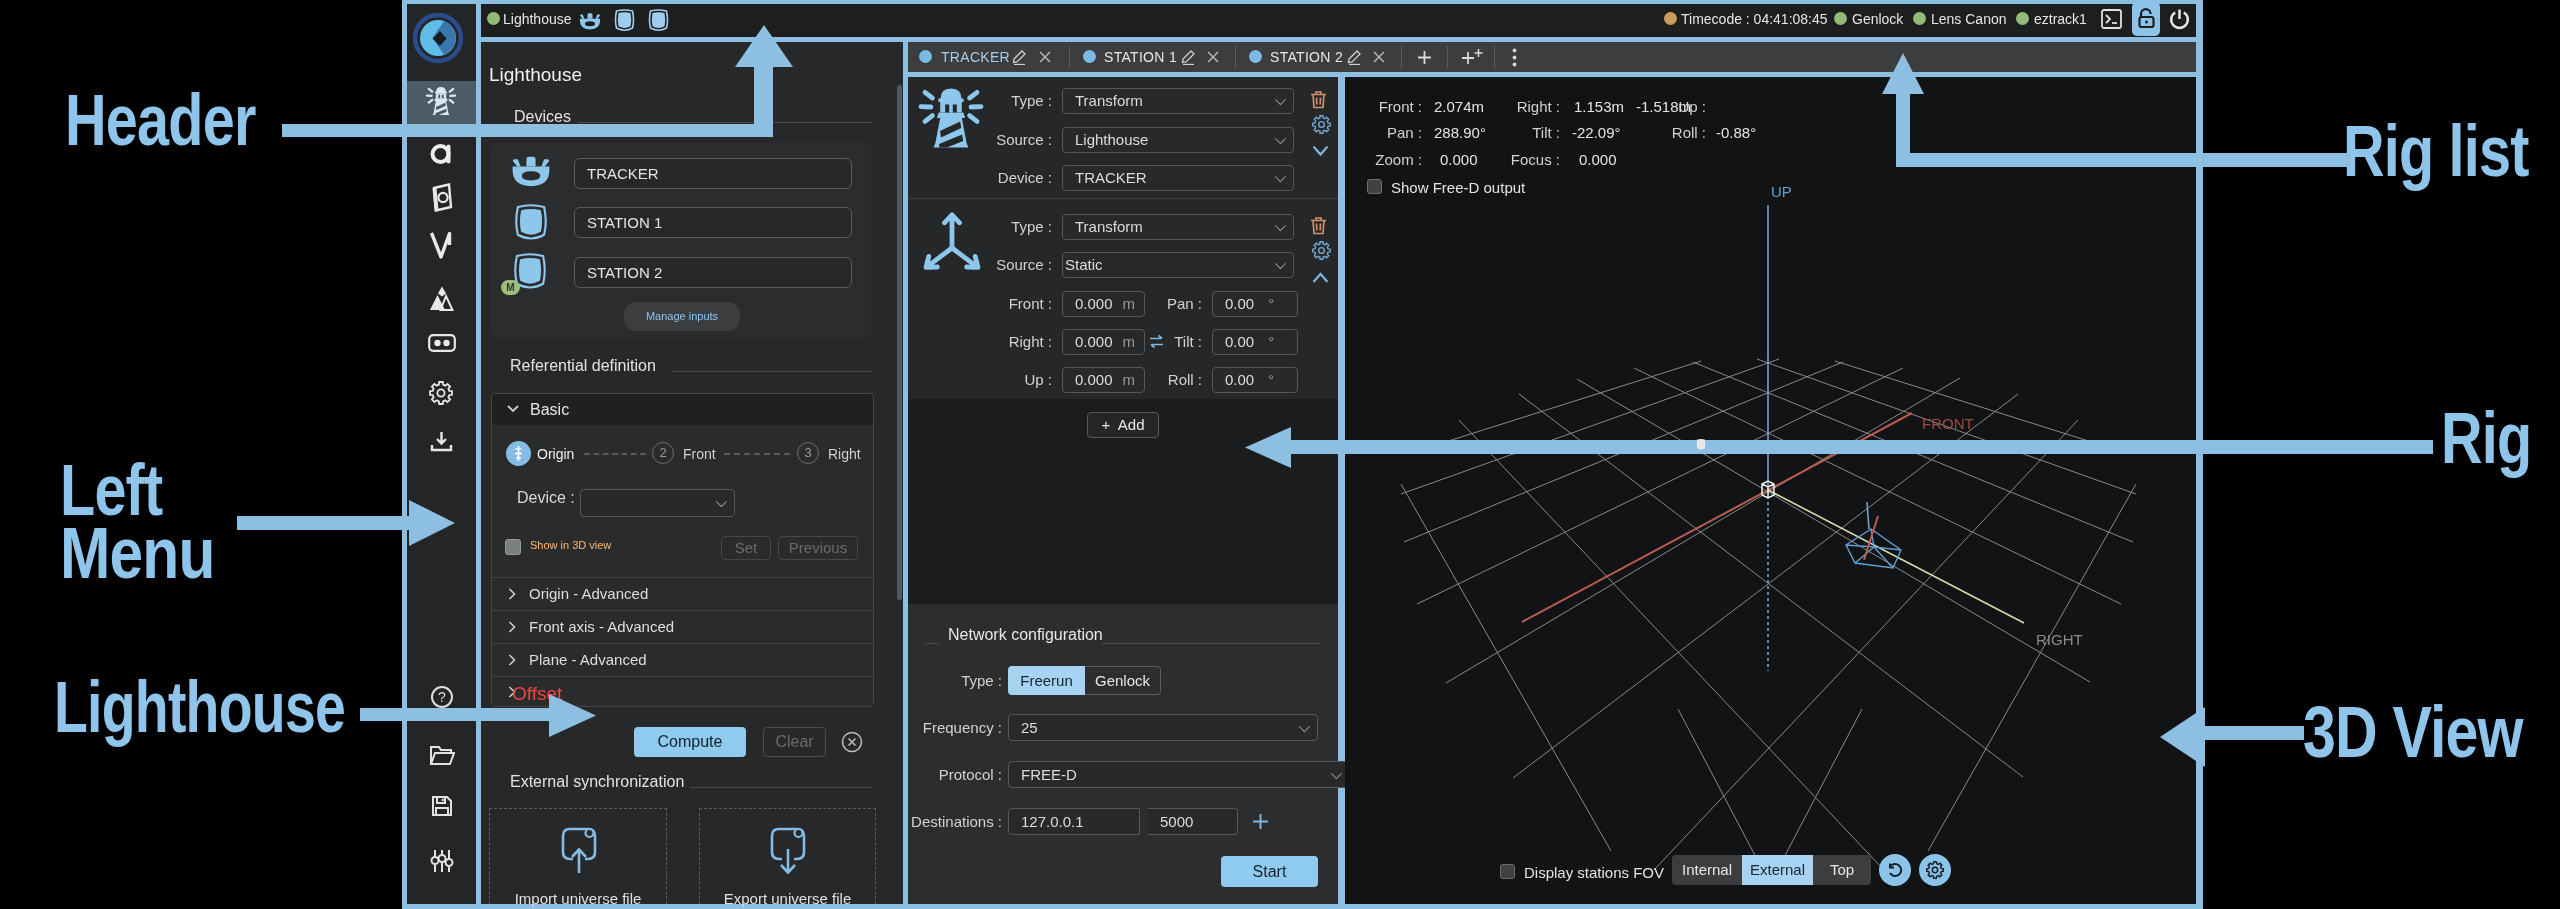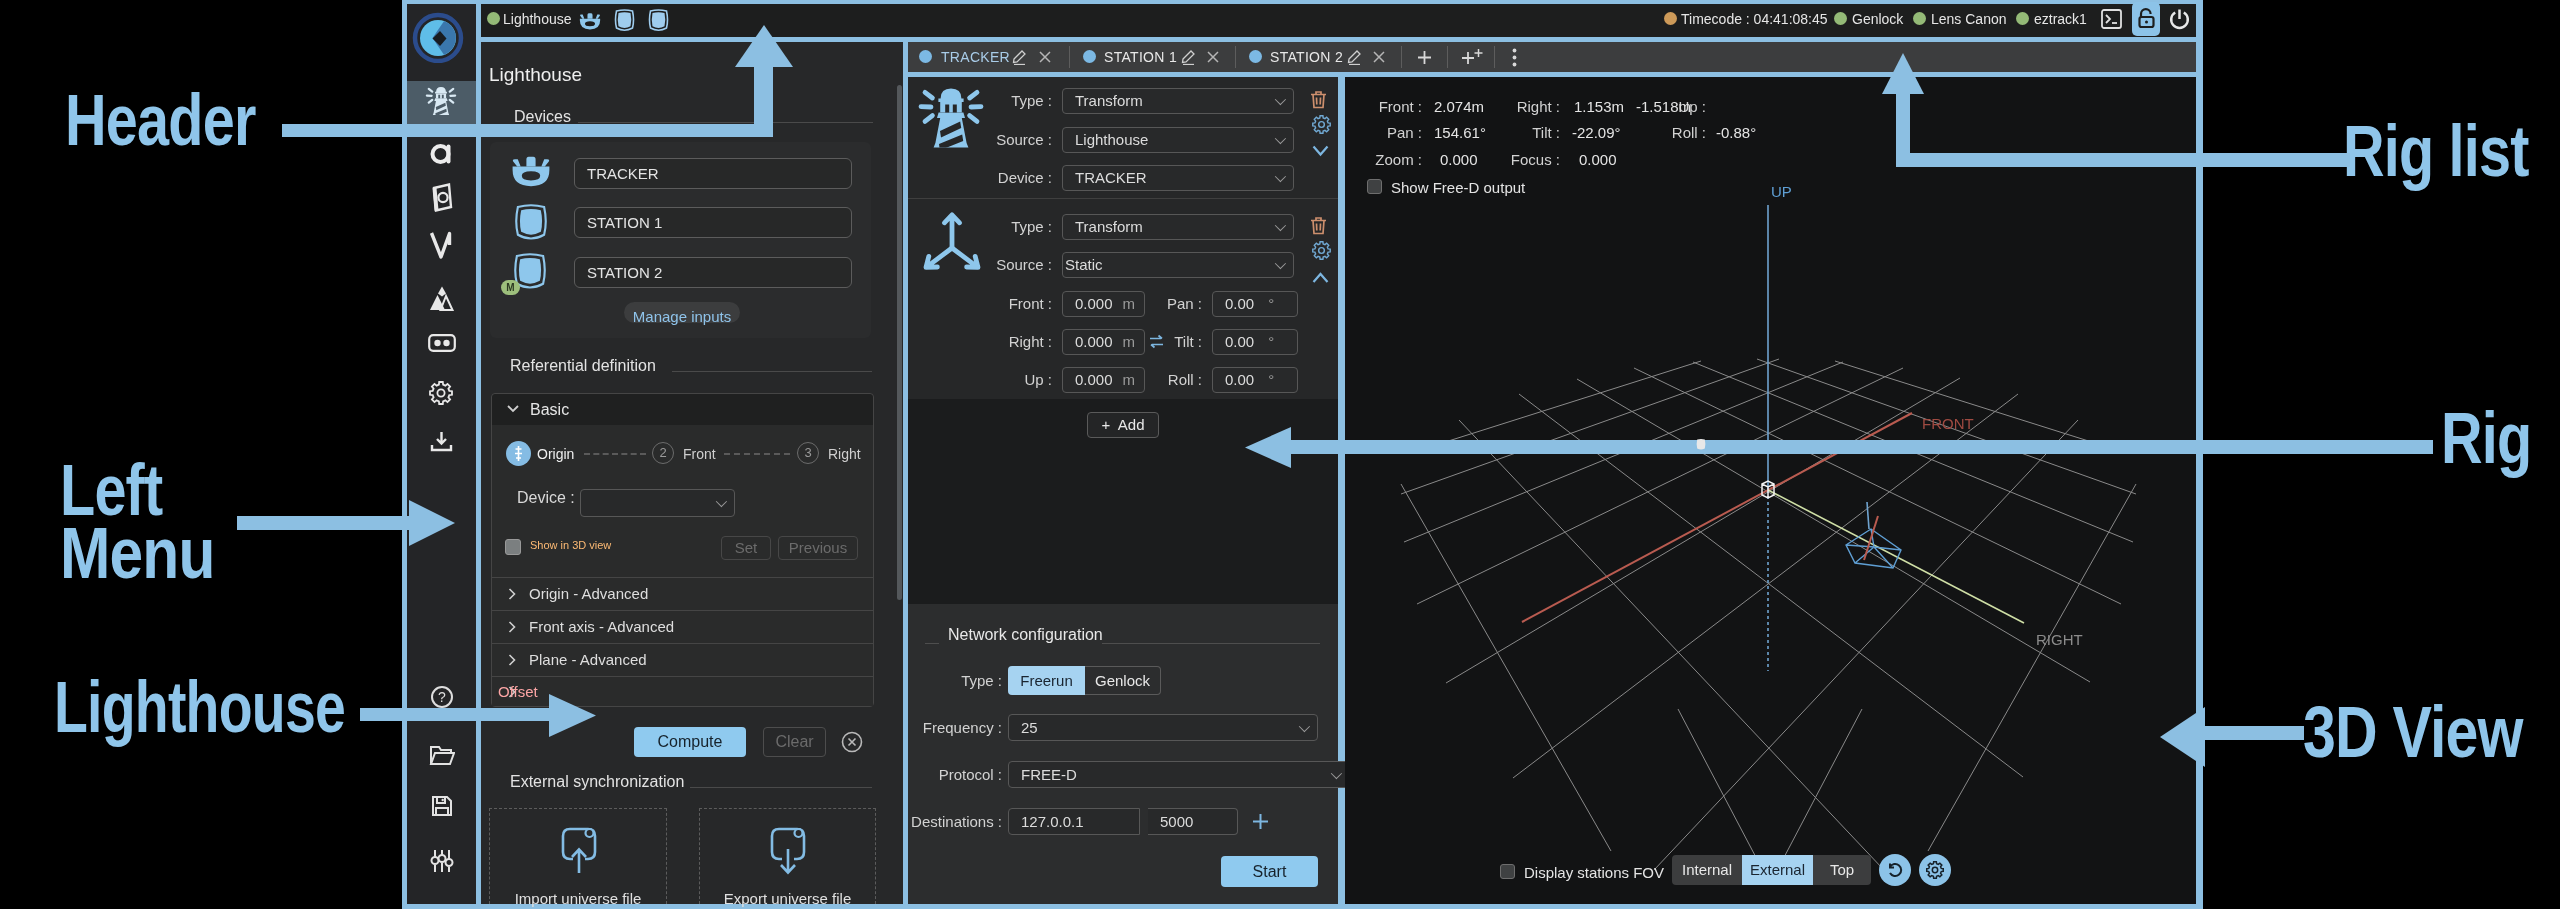--- a/index.html
+++ b/index.html
@@ -157,21 +157,21 @@
     <path d="M3.5 3 Q11.5 1 19.5 3 Q21.5 12 19.5 20 Q11.5 24.5 3.5 20 Q1.5 12 3.5 3Z" fill="none" stroke="#8ec7ec" stroke-width="1.3"></path>
     <path d="M5.5 5 Q11.5 3.6 17.5 5 Q19 12 17.5 18.2 Q11.5 21.6 5.5 18.2 Q4 12 5.5 5Z" fill="#8ec7ec"></path>
   </svg>
 <div class="a fld" style="left:574px;top:207px;width:278px;height:31px;line-height:29px;padding-left:12px">STATION 1</div>
 <svg class="a" style="left:511px;top:251px" width="38" height="41" viewBox="0 0 23 25">
     <path d="M3.5 3 Q11.5 1 19.5 3 Q21.5 12 19.5 20 Q11.5 24.5 3.5 20 Q1.5 12 3.5 3Z" fill="none" stroke="#8ec7ec" stroke-width="1.3"></path>
     <path d="M5.5 5 Q11.5 3.6 17.5 5 Q19 12 17.5 18.2 Q11.5 21.6 5.5 18.2 Q4 12 5.5 5Z" fill="#8ec7ec"></path>
   </svg>
 <div class="a" style="left:501px;top:280px;width:19px;height:15px;background:#9dbf7c;border-radius:8px;color:#2c3a22;font-size:10px;font-weight:bold;text-align:center;line-height:15px">M</div>
 <div class="a fld" style="left:574px;top:257px;width:278px;height:31px;line-height:29px;padding-left:12px">STATION 2</div>
-<div class="a" style="left:624px;top:302px;width:116px;height:21px;background:#3c3d3e;border-radius:12px;color:#8fc3ea;font-size:15px;text-align:center;line-height:29px">Manage inputs</div>
+<div class="a" style="left:624px;top:302px;width:116px;height:29px;background:#3c3d3e;border-radius:12px;color:#8fc3ea;font-size:11px;text-align:center;line-height:29px">Manage inputs</div>
 <div class="a" style="left:510px;top:357px;color:#e3e3e3;font-size:16px">Referential definition</div>
 <div class="a" style="left:672px;top:371px;width:200px;height:1px;background:#4a4a4a"></div>
 
 <div class="a" style="left:491px;top:393px;width:383px;height:314px;background:#2a2b2b;border:1px solid #454545;border-radius:4px"></div>
 <div class="a" style="left:492px;top:394px;width:381px;height:31px;background:#1f2020;border-radius:4px 4px 0 0"></div>
 <svg class="a" style="left:507px;top:404px" width="12" height="9" viewBox="0 0 12 9">
     <path d="M1 2 L6 7 L11 2" fill="none" stroke="#cfcfcf" stroke-width="1.8"></path>
   </svg>
 <div class="a" style="left:530px;top:401px;color:#e6e6e6;font-size:16px">Basic</div>
 
@@ -209,21 +209,21 @@
 <div class="a" style="left:529px;top:618px;color:#dedede;font-size:15px">Front axis - Advanced</div>
 <div class="a" style="left:492px;top:643px;width:381px;height:33px;background:#2a2b2b;border-top:1px solid #454545"></div>
 <svg class="a" style="left:508px;top:654px" width="8" height="12" viewBox="0 0 8 12">
     <path d="M1.5 1 L6.5 6 L1.5 11" fill="none" stroke="#cfcfcf" stroke-width="1.6"></path>
   </svg>
 <div class="a" style="left:529px;top:651px;color:#dedede;font-size:15px">Plane - Advanced</div>
 <div class="a" style="left:492px;top:676px;width:381px;height:30px;background:#2a2b2b;border-top:1px solid #454545"></div>
 <svg class="a" style="left:508px;top:686px" width="8" height="12" viewBox="0 0 8 12">
     <path d="M1.5 1 L6.5 6 L1.5 11" fill="none" stroke="#cfcfcf" stroke-width="1.6"></path>
   </svg>
-<div class="a" style="left:498px;top:683px;color:#fca5a5;font-size:15px">Offset</div>
+<div class="a" style="left:512px;top:683px;color:#ef4444;font-size:19px">Offset</div>
 
 <div class="a" style="left:634px;top:727px;width:112px;height:30px;background:#8fcaef;border-radius:4px;color:#16222b;font-size:16px;text-align:center;line-height:30px">Compute</div>
 <div class="a" style="left:763px;top:727px;width:63px;height:30px;border:1px solid #4d4d4d;border-radius:4px;color:#6b6b6b;font-size:16px;text-align:center;line-height:28px">Clear</div>
 <svg class="a" style="left:841px;top:731px" width="22" height="22" viewBox="0 0 22 22">
     <circle cx="11" cy="11" r="9.5" fill="none" stroke="#b9b9b9" stroke-width="1.6"></circle>
     <path d="M7.5 7.5 L14.5 14.5 M14.5 7.5 L7.5 14.5" stroke="#b9b9b9" stroke-width="1.6"></path>
   </svg>
 <div class="a" style="left:510px;top:773px;color:#e3e3e3;font-size:16px">External synchronization</div>
 <div class="a" style="left:690px;top:787px;width:182px;height:1px;background:#4a4a4a"></div>
 
@@ -420,21 +420,21 @@
 <path d="M1867 502 L1869 529" stroke="#6fa3cf" stroke-width="1.6" fill="none"></path>
 </svg>
 <div class="a" style="left:1372px;top:98px;width:420px;height:80px;color:#d8d8d8;font-size:15px"></div>
 <div class="a rl" style="left:1352px;top:98px;width:70px">Front :</div>
 <div class="a" style="left:1434px;top:98px;color:#e4e4e4;font-size:15px">2.074m</div>
 <div class="a rl" style="left:1490px;top:98px;width:70px">Right :</div>
 <div class="a" style="left:1574px;top:98px;color:#e4e4e4;font-size:15px">1.153m</div>
 <div class="a rl" style="left:1636px;top:98px;width:70px">Up :</div>
 <div class="a" style="left:1636px;top:98px;color:#e4e4e4;font-size:15px">-1.518m</div>
 <div class="a rl" style="left:1352px;top:124px;width:70px">Pan :</div>
-<div class="a" style="left:1434px;top:124px;color:#e4e4e4;font-size:15px">154.61°</div>
+<div class="a" style="left:1434px;top:124px;color:#e4e4e4;font-size:15px">288.90°</div>
 <div class="a rl" style="left:1490px;top:124px;width:70px">Tilt :</div>
 <div class="a" style="left:1572px;top:124px;color:#e4e4e4;font-size:15px">-22.09°</div>
 <div class="a rl" style="left:1636px;top:124px;width:70px">Roll :</div>
 <div class="a" style="left:1716px;top:124px;color:#e4e4e4;font-size:15px">-0.88°</div>
 <div class="a rl" style="left:1352px;top:151px;width:70px">Zoom :</div>
 <div class="a" style="left:1440px;top:151px;color:#e4e4e4;font-size:15px">0.000</div>
 <div class="a rl" style="left:1490px;top:151px;width:70px">Focus :</div>
 <div class="a" style="left:1579px;top:151px;color:#e4e4e4;font-size:15px">0.000</div>
 <div class="a" style="left:1367px;top:179px;width:15px;height:15px;background:#3f4142;border:1px solid #6e6e6e;border-radius:3px"></div>
 <div class="a" style="left:1391px;top:179px;color:#e4e4e4;font-size:15px">Show Free-D output</div>

